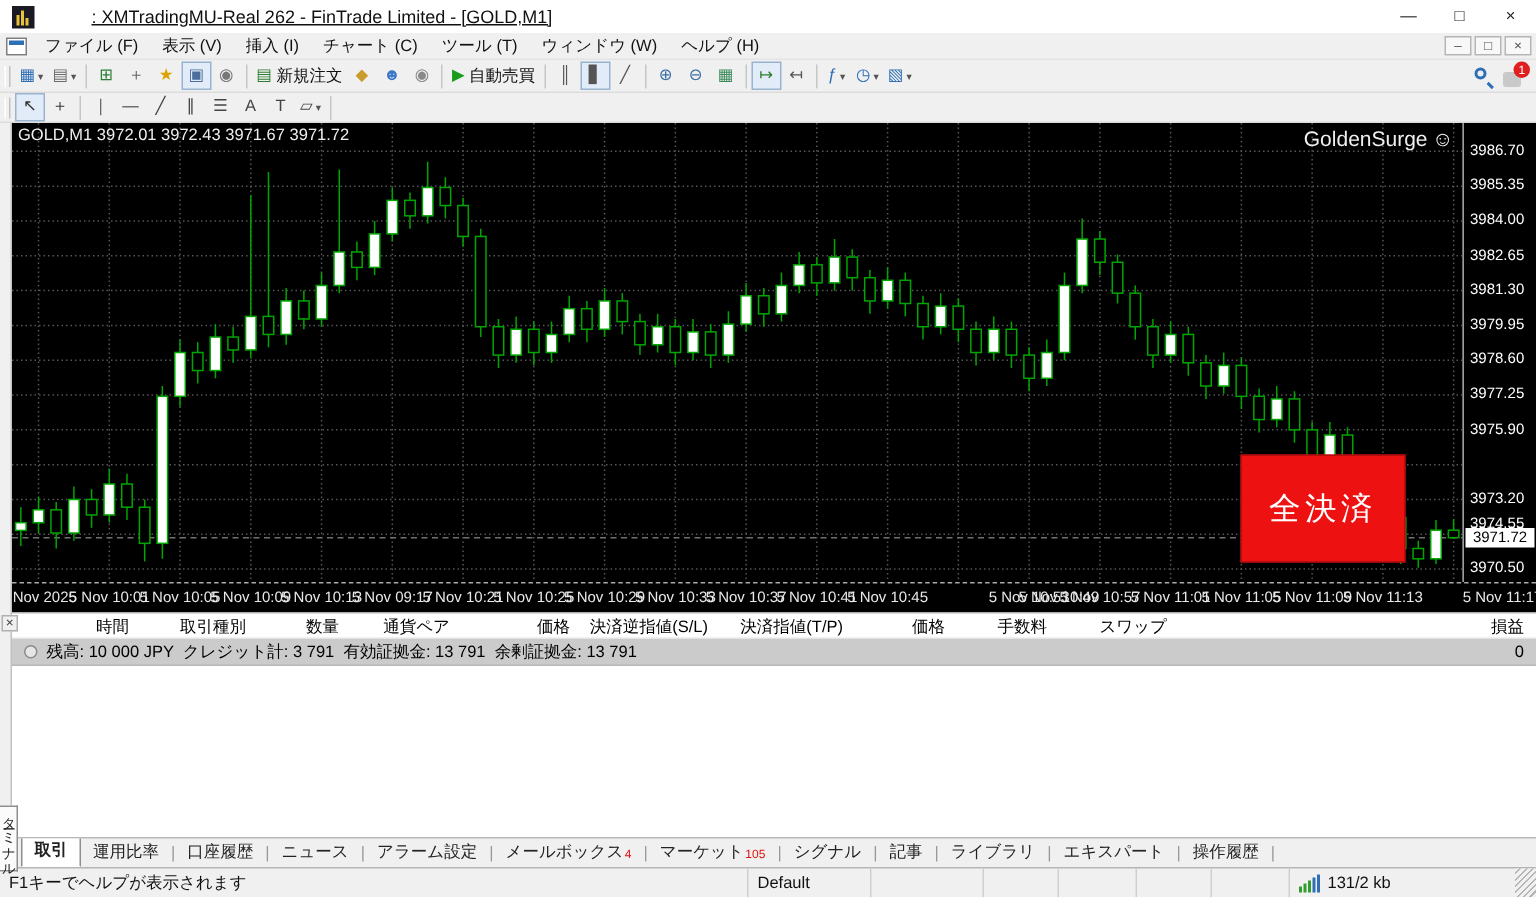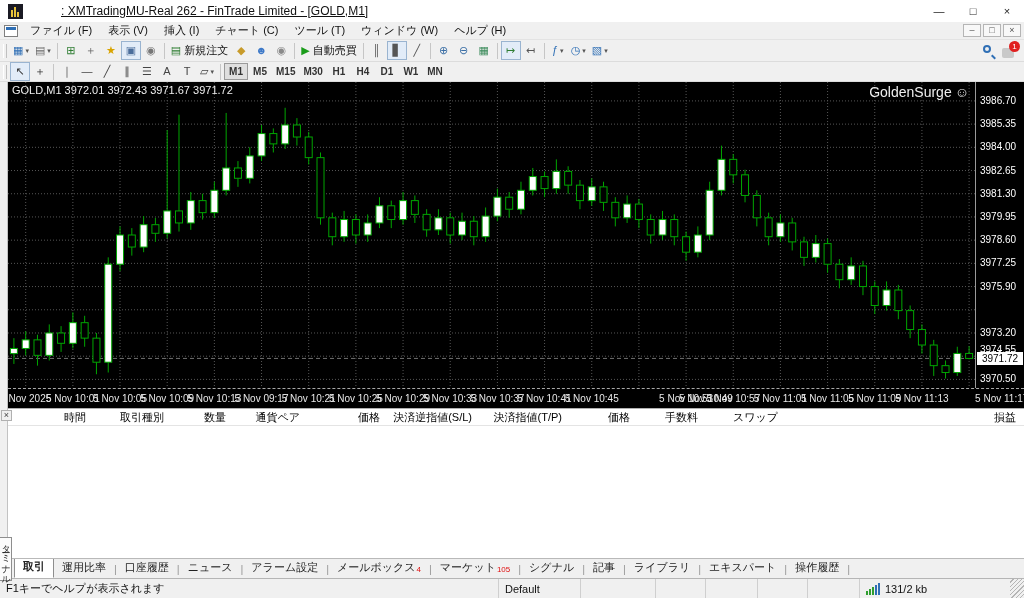--- a/index.html
+++ b/index.html
@@ -251,31 +251,20 @@
         </span>
         <span class="tbtn">
           <span class="tbico" style="color: rgb(68, 68, 68);">T</span>
         </span>
         <span class="tbtn">
           <span class="tbico" style="color: rgb(68, 68, 68);">▱</span>
           <span class="tbdd">▾</span>
         </span>
       </span>
     <span class="tbsep"></span>
-    <span id="tf-group" style="display:flex;align-items:center">
-        <span class="tf active">M1</span>
-        <span class="tf">M5</span>
-        <span class="tf">M15</span>
-        <span class="tf">M30</span>
-        <span class="tf">H1</span>
-        <span class="tf">H4</span>
-        <span class="tf">D1</span>
-        <span class="tf">W1</span>
-        <span class="tf">MN</span>
-      </span>
   </div>
 
   <div class="left-strip"></div>
   <div id="plot">
     <svg id="chart-svg" width="967" height="306" viewBox="0 0 967 306">
         <line x1="0" y1="18.910112359556624" x2="967" y2="18.910112359556624" stroke="#565656" stroke-width="1" stroke-dasharray="1 2"></line>
         <line x1="0" y1="42.117977528094144" x2="967" y2="42.117977528094144" stroke="#565656" stroke-width="1" stroke-dasharray="1 2"></line>
         <line x1="0" y1="65.32584269663167" x2="967" y2="65.32584269663167" stroke="#565656" stroke-width="1" stroke-dasharray="1 2"></line>
         <line x1="0" y1="88.53370786516919" x2="967" y2="88.53370786516919" stroke="#565656" stroke-width="1" stroke-dasharray="1 2"></line>
         <line x1="0" y1="111.74157303370673" x2="967" y2="111.74157303370673" stroke="#565656" stroke-width="1" stroke-dasharray="1 2"></line>
@@ -472,20 +461,21 @@
         <line x1="949.3109756097562" y1="264.7415730337067" x2="949.3109756097562" y2="293.9662921348347" stroke="#00a600" stroke-width="1"></line>
         <rect x="945.81" y="271.45" width="7" height="19.08" fill="#ffffff" stroke="#00a600"></rect>
         <line x1="961.1036585365854" y1="264.22584269663247" x2="961.1036585365854" y2="277.2910112359541" stroke="#00a600" stroke-width="1"></line>
         <rect x="957.60" y="271.45" width="7" height="4.99" fill="#000000" stroke="#00a600"></rect>
       </svg>
     <div class="ohlc-line">GOLD,M1 3972.01 3972.43 3971.67 3971.72</div>
     <div class="watermark">
       <span>GoldenSurge</span>
       <span>☺</span>
     </div>
+    <div id="close-all">全決済</div>
   </div>
   <div id="price-axis">
       <div class="plabel" style="top: 12.9101px;">3986.70</div>
       <div class="plabel" style="top: 36.118px;">3985.35</div>
       <div class="plabel" style="top: 59.3258px;">3984.00</div>
       <div class="plabel" style="top: 82.5337px;">3982.65</div>
       <div class="plabel" style="top: 105.742px;">3981.30</div>
       <div class="plabel" style="top: 128.949px;">3979.95</div>
       <div class="plabel" style="top: 152.157px;">3978.60</div>
       <div class="plabel" style="top: 175.365px;">3977.25</div>
@@ -528,20 +518,25 @@
         <div class="th" style="width: 62px;"><span>数量</span></div>
         <div class="th" style="width: 74px;"><span>通貨ペア</span></div>
         <div class="th" style="width: 80px;"><span>価格</span></div>
         <div class="th" style="width: 92px;"><span>決済逆指値(S/L)</span></div>
         <div class="th" style="width: 90px;"><span>決済指値(T/P)</span></div>
         <div class="th" style="width: 68px;"><span>価格</span></div>
         <div class="th" style="width: 68px;"><span>手数料</span></div>
         <div class="th" style="width: 80px;"><span>スワップ</span></div>
         <div class="th" style="flex: 1 1 auto; padding-right: 8px;"><span>損益</span></div>
       </div>
+    <div id="balance-row">
+      <span class="bal-ico"></span>
+      <span class="bal-text">残高: 10 000 JPY  クレジット計: 3 791  有効証拠金: 13 791  余剰証拠金: 13 791</span>
+      <span class="bal-profit">0</span>
+    </div>
   </div>
   <div class="side-tab">ターミナル</div>
 
   <div id="term-tabs">
       <span class="term-tab active">
         <span>取引</span>
       </span>
       <span class="term-tab">
         <span>運用比率</span>
       </span>

